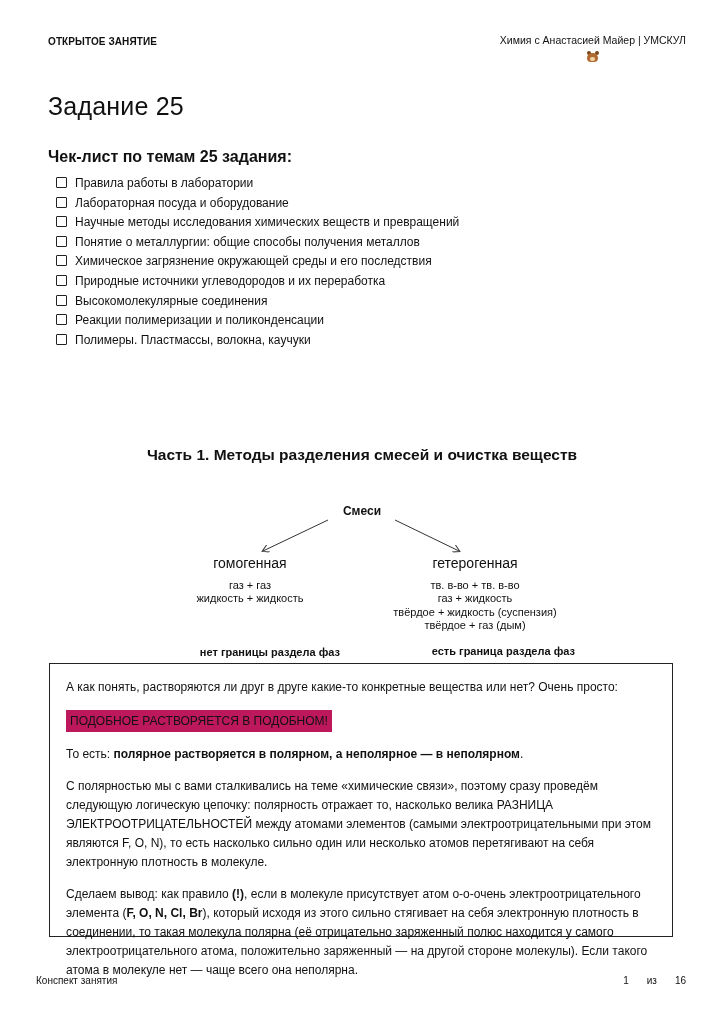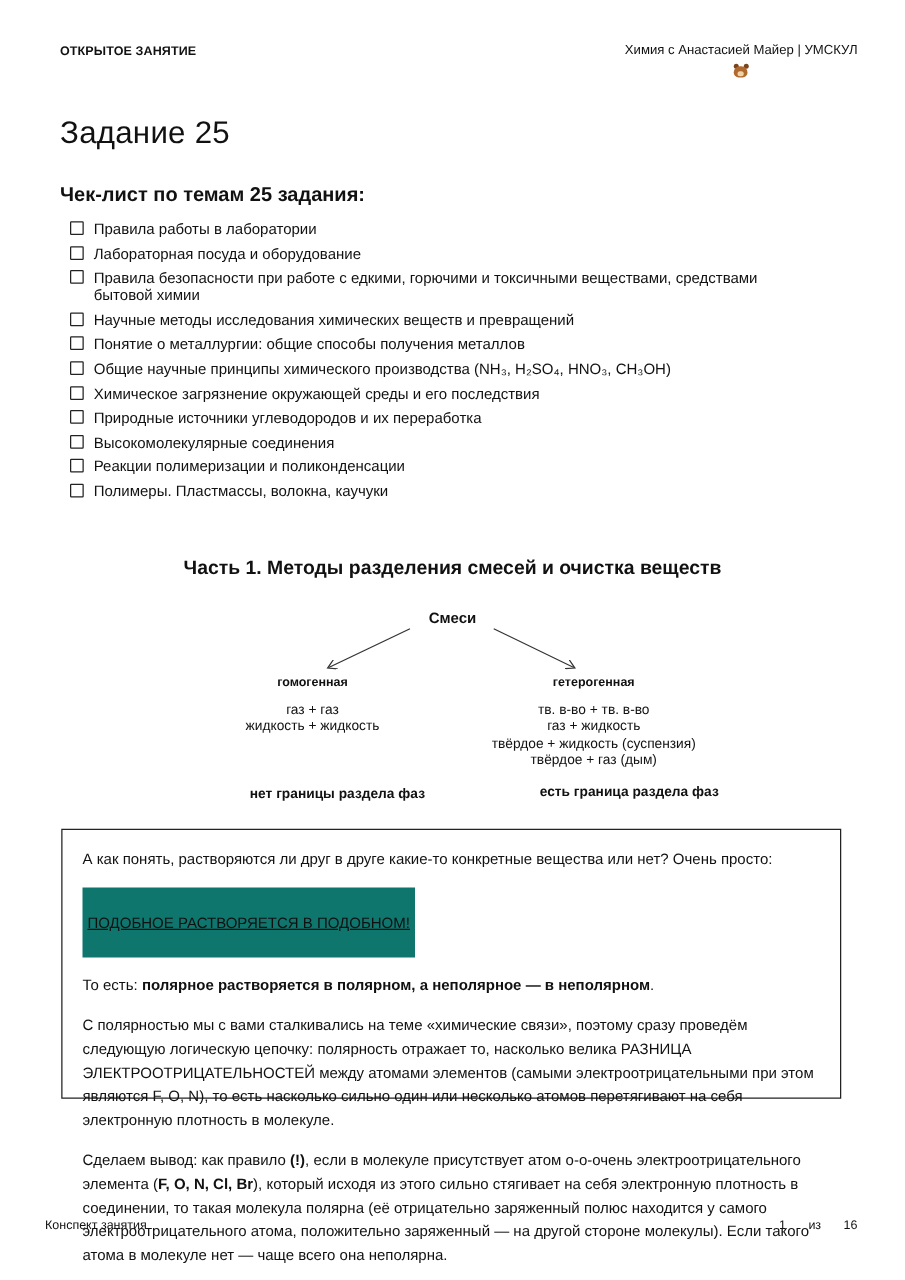--- a/index.html
+++ b/index.html
@@ -39,36 +39,36 @@
     .check-box {
       width: 9px; height: 9px; border: 1.3px solid #222; margin-right: 8px; margin-top: 1px;
       flex: 0 0 auto; border-radius: 1px;
     }
     .check-item .txt { width: 580px; }
 
     .part-title {
       position: absolute; left: 0; width: 724px; top: 446px; text-align: center;
       font-size: 15.5px; font-weight: 700;
     }
-    .diagram { position: absolute; left: 0; top: 480px; width: 664px; height: 170px; }
+    .diagram { position: absolute; left: 0; top: 497px; width: 664px; height: 170px; }
     .diagram svg { position: absolute; left: 0; top: 0; }
     .d-root { position: absolute; left: 312px; width: 100px; top: 7px; text-align: center; font-size: 12px; font-weight: 700; }
     .d-col { position: absolute; text-align: center; font-size: 11px; line-height: 13.5px; }
     .d-left { left: 160px; width: 180px; }
     .d-right { left: 375px; width: 200px; }
-    .d-type { font-size: 10px; font-weight: 700; margin-bottom: 8px; }
+    .d-type { font-size: 14px; font-weight: 400; margin-bottom: 8px; }
     .d-foot { position: absolute; font-size: 11px; font-weight: 700; text-align: right; }
 
     .infobox {
-      position: absolute; left: 49px; top: 663px; width: 624px; height: 216px;
+      position: absolute; left: 49px; top: 663px; width: 624px; height: 274px;
       border: 1.5px solid #222; box-sizing: border-box;
       padding: 14px 18px 0 16px; font-size: 12px; line-height: 19px;
     }
     .infobox p { margin: 0 0 13px 0; }
-    .highlight { background: #0f766e; padding: 20px 4px; display: inline-block; line-height: 16px; text-decoration: underline; }
+    .highlight { background: #be185d; padding: 3px 4px; display: inline-block; line-height: 16px; }
 
     .footer-left { position: absolute; left: 36px; top: 975px; font-size: 10px; }
     .footer-right { position: absolute; right: 38px; top: 975px; font-size: 10px; display: flex; gap: 18px; }
   </style>
 </head>
 <body>
 
 <div class="header-left">ОТКРЫТОЕ ЗАНЯТИЕ</div>
 <div class="header-right">
   <span>Химия с Анастасией Майер | УМСКУЛ</span>
@@ -88,33 +88,25 @@
   <div class="check-item">
       <span class="check-box"></span>
       <span class="txt">Правила работы в лаборатории</span>
     </div>
   <div class="check-item">
       <span class="check-box"></span>
       <span class="txt">Лабораторная посуда и оборудование</span>
     </div>
   <div class="check-item">
       <span class="check-box"></span>
-      <span class="txt">Правила безопасности при работе с едкими, горючими и токсичными веществами, средствами бытовой химии</span>
-    </div>
-  <div class="check-item">
-      <span class="check-box"></span>
       <span class="txt">Научные методы исследования химических веществ и превращений</span>
     </div>
   <div class="check-item">
       <span class="check-box"></span>
       <span class="txt">Понятие о металлургии: общие способы получения металлов</span>
-    </div>
-  <div class="check-item">
-      <span class="check-box"></span>
-      <span class="txt">Общие научные принципы химического производства (NH₃, H₂SO₄, HNO₃, CH₃OH)</span>
     </div>
   <div class="check-item">
       <span class="check-box"></span>
       <span class="txt">Химическое загрязнение окружающей среды и его последствия</span>
     </div>
   <div class="check-item">
       <span class="check-box"></span>
       <span class="txt">Природные источники углеводородов и их переработка</span>
     </div>
   <div class="check-item">

